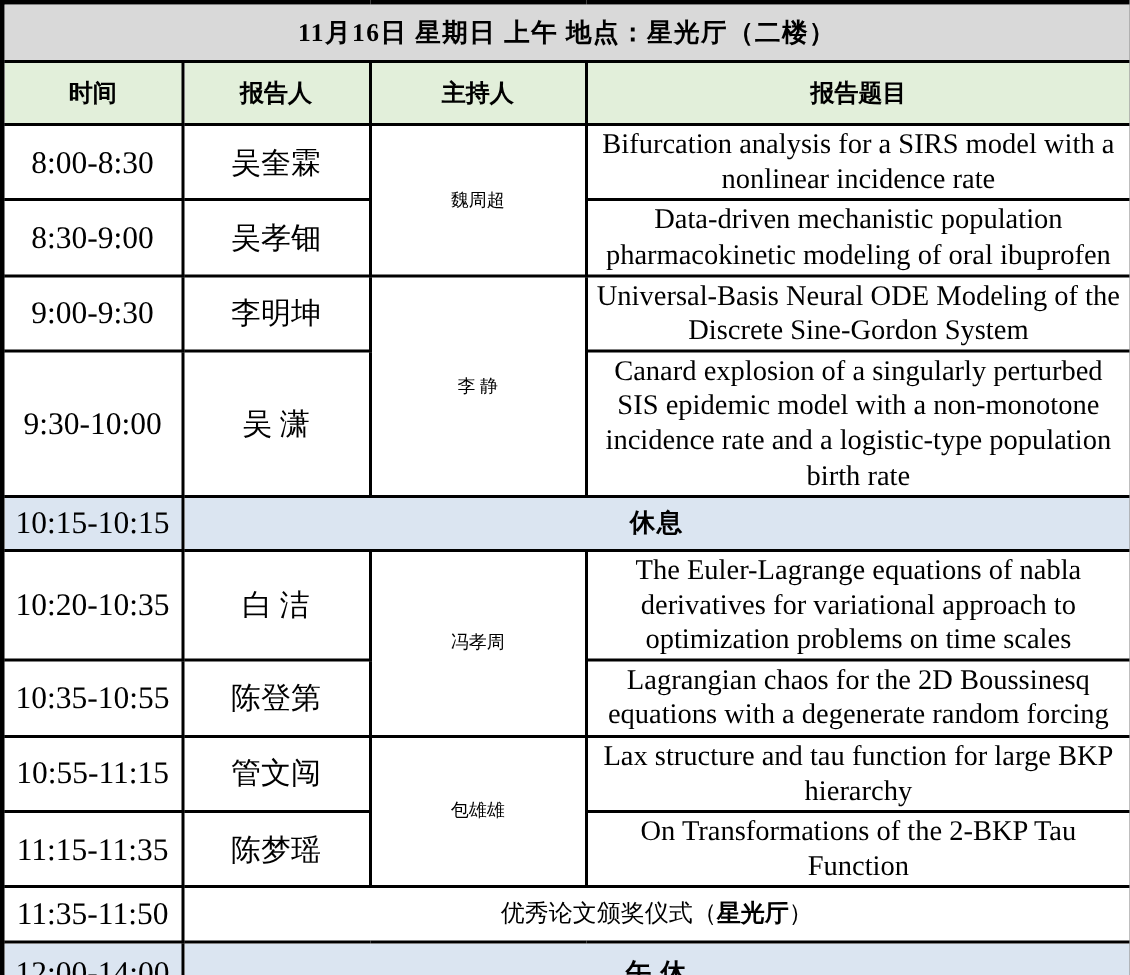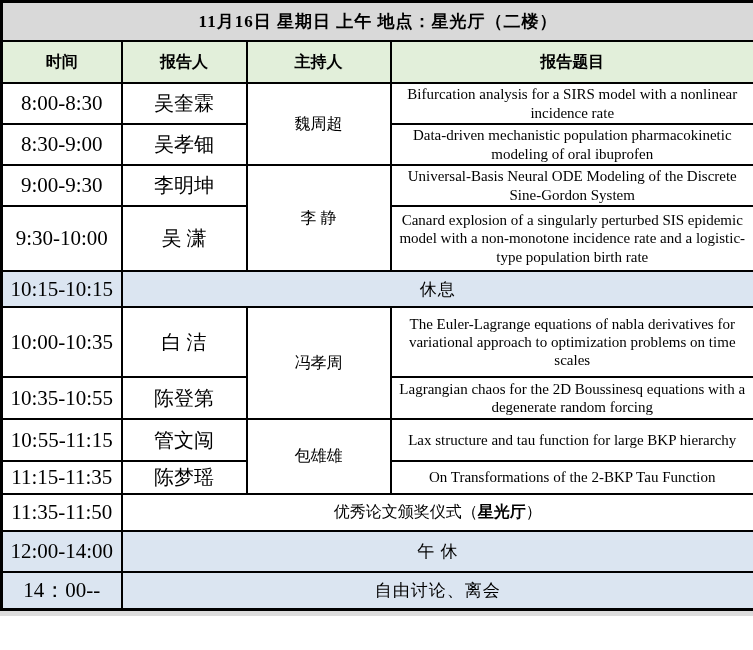--- a/index.html
+++ b/index.html
@@ -17,24 +17,24 @@
   }
   .title-row td{
     background:var(--title_bg,#d9d9d9);font-weight:bold;font-size:17px;height:35px;
     letter-spacing:1px;
   }
   .head-row td{
     background:var(--header_bg,#e2efda);font-weight:bold;font-size:16px;height:38px;
   }
   .time{font-size:21px;}
   .speaker{font-size:20px;}
-  .chair{font-size:16px;}
-  .talk{font-size:15px;line-height:1.22;}
+  .chair{font-size:12px;}
+  .talk{font-size:19px;line-height:1.22;}
   .blue{background:var(--break_bg,#dbe5f1);}
-  .session-label{font-weight:normal;font-size:17px;letter-spacing:1px;}
+  .session-label{font-weight:bold;font-size:17px;letter-spacing:1px;}
   .award{font-size:16px;}
   .bold{font-weight:bold;}
   .h41{height:41px;} .h65{height:65px;} .h36{height:36px;}
   .h70{height:70px;} .h42{height:42px;} .h33{height:33px;} .h37{height:37px;}
   .bottom-sliver{width:753px;height:5px;background:#dcdcdc;}
 </style>
 </head>
 <body>
 
 <table>
@@ -79,21 +79,21 @@
     <td class="speaker">吴 潇</td>
     <td class="talk">Canard explosion of a singularly perturbed SIS epidemic model with a non-monotone incidence rate and a logistic-type population birth rate</td>
   </tr>
 
   <tr class="h36 blue">
     <td class="time">10:15-10:15</td>
     <td colspan="3" class="session-label">休息</td>
   </tr>
 
   <tr class="h70">
-    <td class="time">10:00-10:35</td>
+    <td class="time">10:20-10:35</td>
     <td class="speaker">白 洁</td>
     <td class="chair" rowspan="2">冯孝周</td>
     <td class="talk">The Euler-Lagrange equations of nabla derivatives for variational approach to optimization problems on time scales</td>
   </tr>
   <tr class="h42">
     <td class="time">10:35-10:55</td>
     <td class="speaker">陈登第</td>
     <td class="talk">Lagrangian chaos for the 2D Boussinesq equations with a degenerate random forcing</td>
   </tr>
   <tr class="h42">

